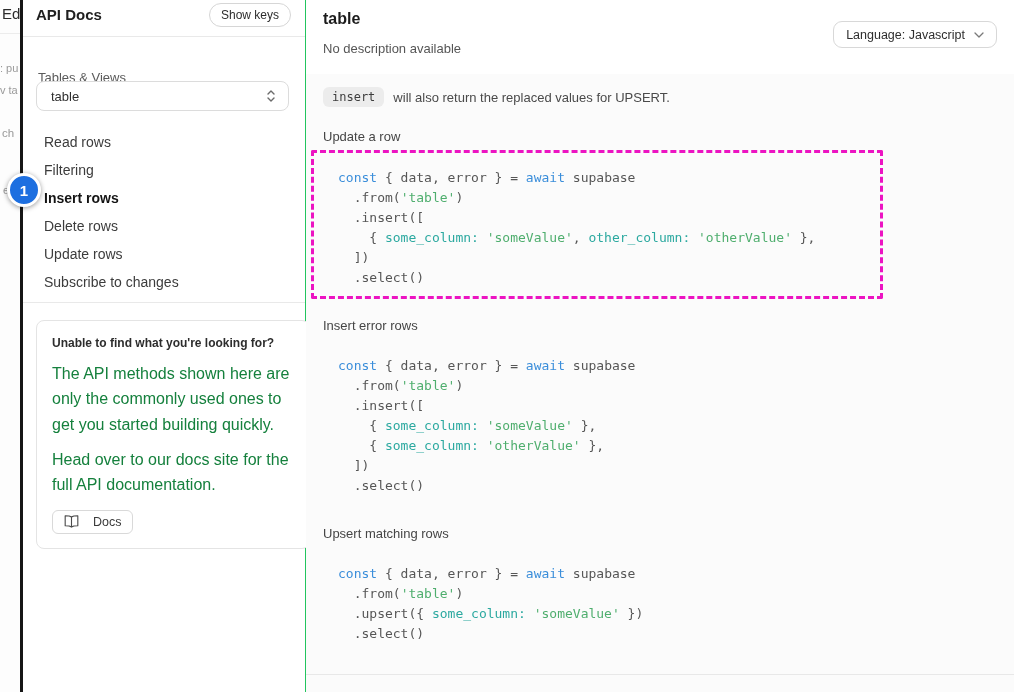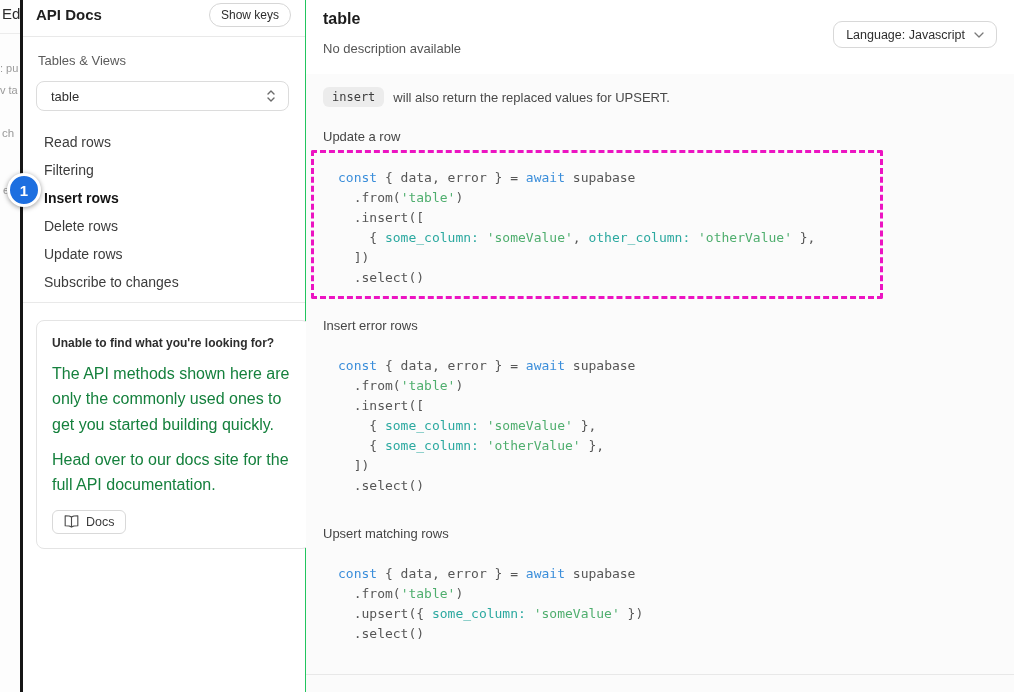--- a/index.html
+++ b/index.html
@@ -24,34 +24,34 @@
          border-left:3px solid #161616;box-sizing:border-box;}
 
   
   .sidebar{position:absolute;left:0;top:0;width:282px;height:692px;background:#fff;
            border-right:1px solid #22c55e;box-sizing:content-box;}
   .sb-title{position:absolute;left:13px;top:6px;font-size:15px;font-weight:700;color:#1f1f1f;}
   .show-keys-btn{position:absolute;right:14px;top:3px;height:24px;display:flex;align-items:center;
            padding:0 11px;border:1px solid #d6d6d6;border-radius:13px;background:#fff;
            font-size:12px;font-weight:500;color:#2d2d2d;cursor:pointer;}
   .sb-divider-1{position:absolute;left:0;top:36px;width:282px;height:1px;background:#e9e9e9;}
-  .sb-section-label{position:absolute;left:15px;top:53px;font-size:13px;color:#5b5b5b;}
+  .sb-section-label{position:absolute;left:15px;top:70px;font-size:13px;color:#5b5b5b;}
   .table-select{position:absolute;left:13px;top:81px;width:253px;height:30px;box-sizing:border-box;
            border:1px solid #dcdcdc;border-radius:8px;background:#fff;display:flex;align-items:center;
            padding:0 12px 0 14px;font-size:13px;color:#2f2f2f;cursor:pointer;}
   .table-select .sel-val{flex:1;}
   .nav{position:absolute;left:21px;top:128px;width:250px;}
   .nav-item{height:28px;display:flex;align-items:center;font-size:14px;color:#3c3c3c;cursor:pointer;}
   .nav-item.active{font-weight:700;color:#141414;}
   .sb-divider-2{position:absolute;left:0;top:302px;width:282px;height:1px;background:#e9e9e9;}
   .help-card{position:absolute;left:13px;top:320px;width:274px;box-sizing:border-box;
            border:1px solid #e4e4e4;border-radius:8px;background:#fff;padding:14px 15px 14px 15px;}
   .help-title{font-size:12px;font-weight:600;color:#2d2d2d;line-height:1.4;}
   .help-body{font-size:16px;color:#15803d;line-height:1.6;margin-top:9px;}
-  .docs-btn{margin-top:12px;display:inline-flex;align-items:center;gap:7px;border:1px solid #d9d9d9;
+  .docs-btn{margin-top:12px;display:inline-flex;align-items:center;gap:14px;border:1px solid #d9d9d9;
            border-radius:6px;background:#fff;padding:4px 11px;font-size:12.5px;color:#3a3a3a;cursor:pointer;}
 
   
   .main{position:absolute;left:283px;top:0;right:0;height:692px;}
   .main-header{position:absolute;left:0;top:0;right:0;height:74px;background:#fff;border-bottom:1px solid #e8e8e8;}
   .main-title{position:absolute;left:17px;top:10px;font-size:16px;font-weight:600;color:#1b1b1b;}
   .main-subtitle{position:absolute;left:17px;top:41px;font-size:13px;color:#555;}
   .lang-btn{position:absolute;right:17px;top:21px;height:27px;display:flex;align-items:center;gap:9px;
            padding:0 12px;border:1px solid #d8d8d8;border-radius:9px;background:#fff;
            font-size:12.5px;color:#2e2e2e;cursor:pointer;margin-left:25px;}

